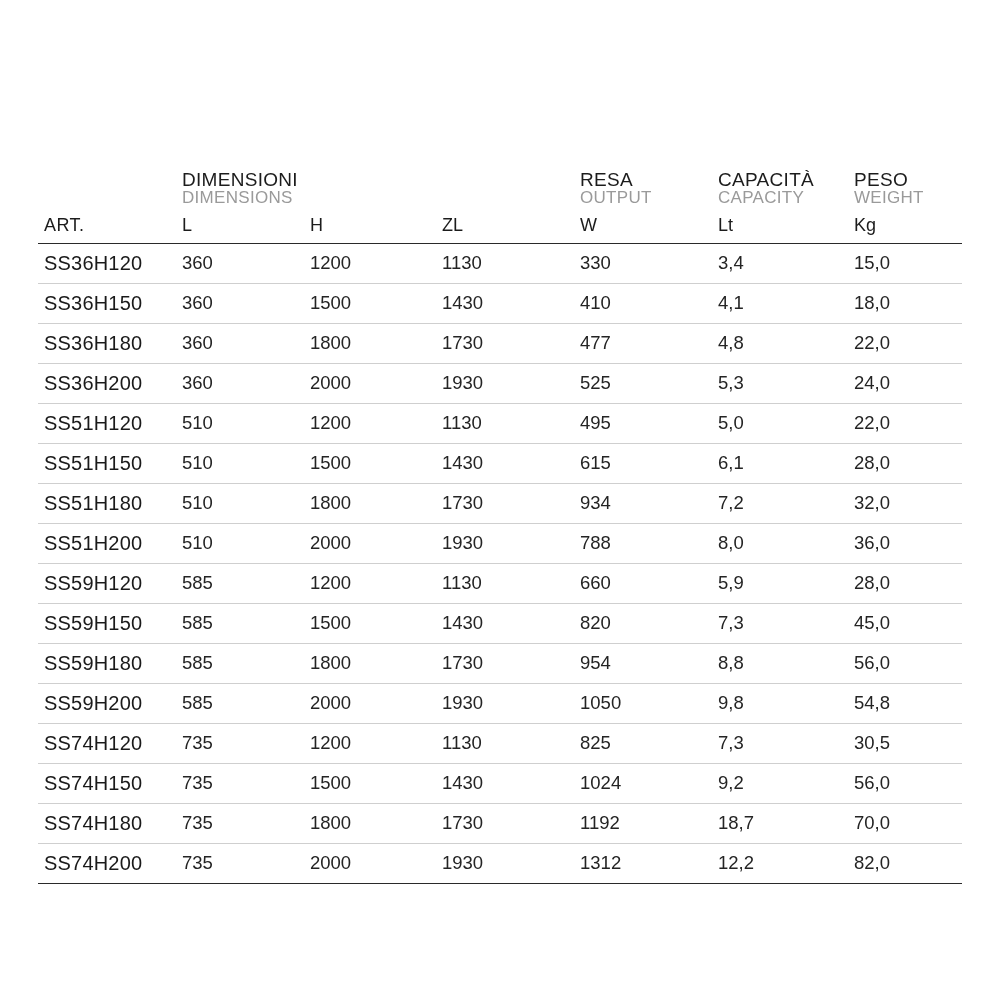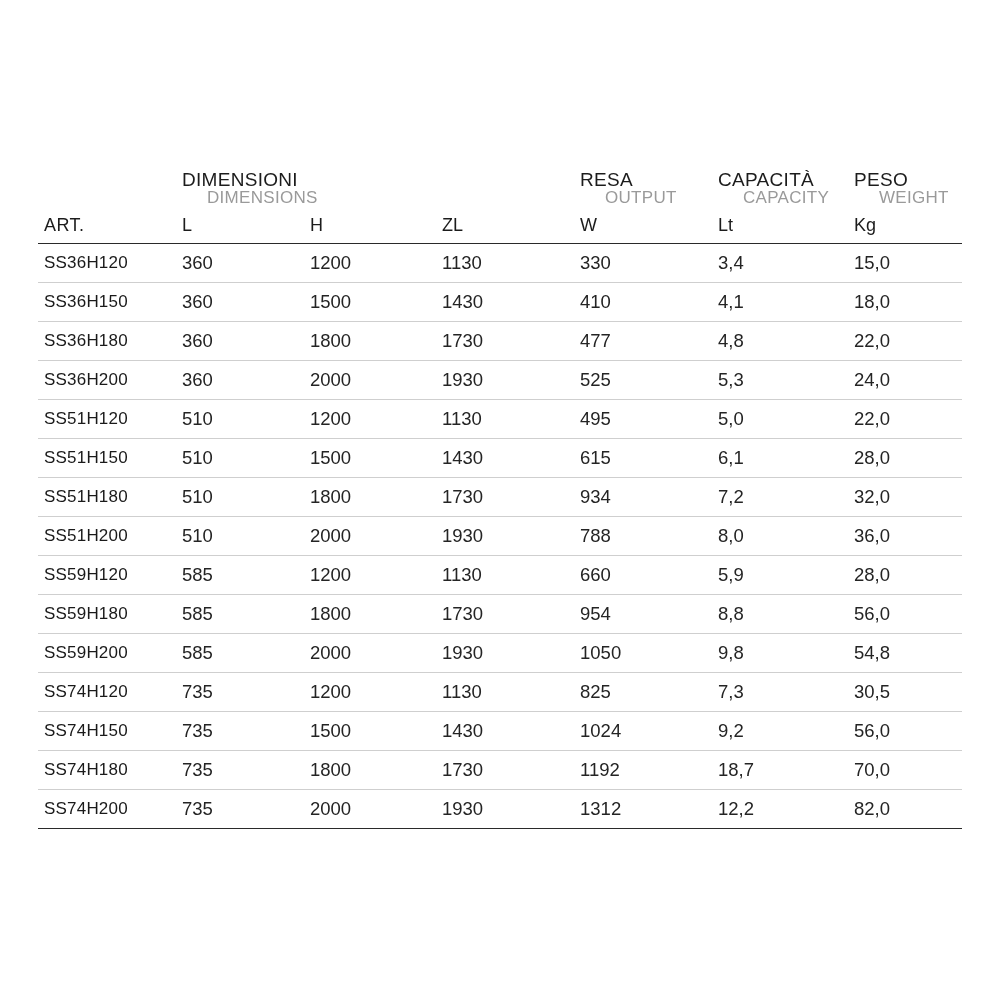--- a/index.html
+++ b/index.html
@@ -50,21 +50,20 @@
     font-size: 19px;
     letter-spacing: 0.3px;
     color: #1c1c1c;
     white-space: nowrap;
   }
   .grp .en {
     font-size: 17px;
     letter-spacing: 0.3px;
     color: #9a9a9a;
     white-space: nowrap;
-    margin-left: 25px;
   }
 
   
   tr.head-row td {
     border-bottom: 1.6px solid #2a2a2a;
     padding: 6px 0 7px 2px;
     font-size: 18px;
     color: #1c1c1c;
     vertical-align: bottom;
     white-space: nowrap;
@@ -78,21 +77,21 @@
   tr.data-row td {
     border-bottom: 1px solid #cfcfcf;
     padding: 8px 0 8px 2px;
     font-size: 18.5px;
     color: #242424;
     white-space: nowrap;
     height: 17px;
   }
   tr.data-row td.art {
     padding-left: 6px;
-    font-size: 17px;
+    font-size: 20px;
     letter-spacing: 0.2px;
     color: #1a1a1a;
   }
   tr.data-row:last-child td {
     border-bottom: 1.6px solid #2a2a2a;
   }
 </style>
 </head>
 <body>
 
@@ -222,20 +221,29 @@
       <tr class="data-row">
         <td class="art">SS59H120</td>
         <td>585</td>
         <td>1200</td>
         <td>1130</td>
         <td>660</td>
         <td>5,9</td>
         <td>28,0</td>
       </tr>
       <tr class="data-row">
+        <td class="art">SS59H150</td>
+        <td>585</td>
+        <td>1500</td>
+        <td>1430</td>
+        <td>820</td>
+        <td>7,3</td>
+        <td>45,0</td>
+      </tr>
+      <tr class="data-row">
         <td class="art">SS59H180</td>
         <td>585</td>
         <td>1800</td>
         <td>1730</td>
         <td>954</td>
         <td>8,8</td>
         <td>56,0</td>
       </tr>
       <tr class="data-row">
         <td class="art">SS59H200</td>

